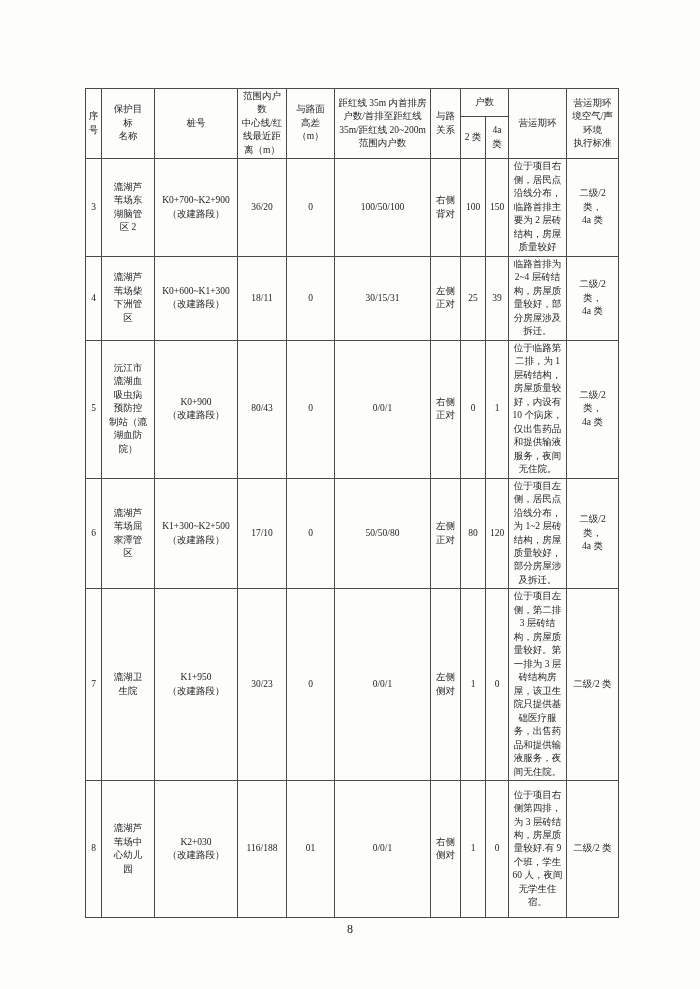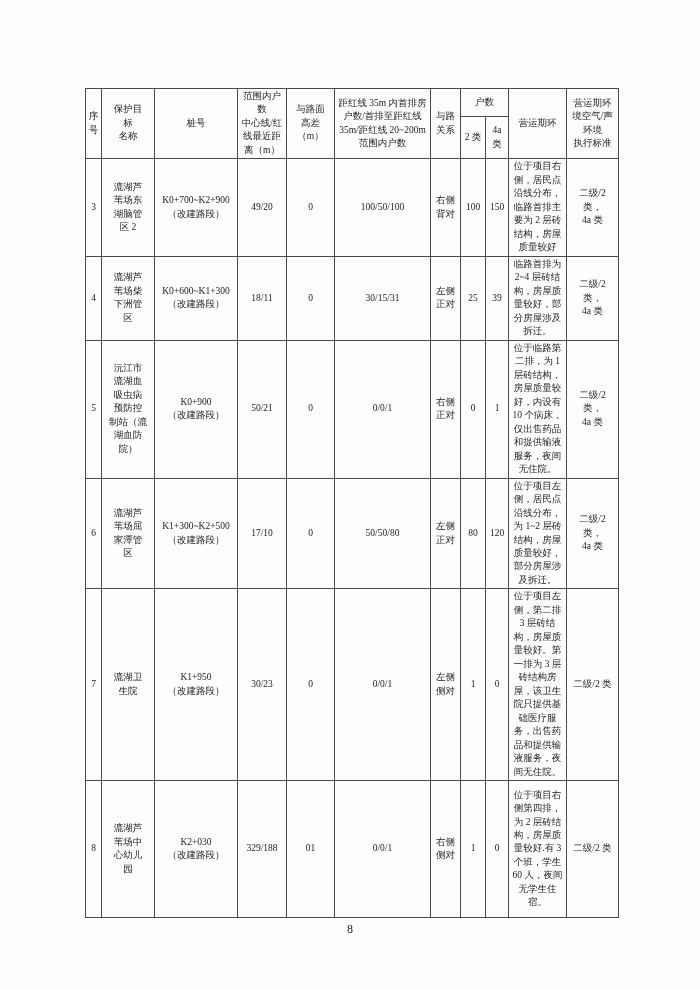--- a/index.html
+++ b/index.html
@@ -104,21 +104,21 @@
     </thead>
     <tbody>
       <tr style="height:84px">
         <td>3</td>
         <td>漉湖芦
 苇场东
 湖脑管
 区 2</td>
         <td>K0+700~K2+900
 （改建路段）</td>
-        <td>49/20</td>
+        <td>36/20</td>
         <td>0</td>
         <td>100/50/100</td>
         <td>右侧
 背对</td>
         <td>100</td>
         <td>150</td>
         <td>位于项目右侧，居民点沿线分布，临路首排主要为 2 层砖结构，房屋质量较好</td>
         <td>二级/2 类，
 4a 类</td>
       </tr>
@@ -145,21 +145,21 @@
         <td>5</td>
         <td>沅江市
 漉湖血
 吸虫病
 预防控
 制站（漉
 湖血防
 院）</td>
         <td>K0+900
 （改建路段）</td>
-        <td>50/21</td>
+        <td>80/43</td>
         <td>0</td>
         <td>0/0/1</td>
         <td>右侧
 正对</td>
         <td>0</td>
         <td>1</td>
         <td>位于临路第二排，为 1 层砖结构，房屋质量较好，内设有 10 个病床，仅出售药品和提供输液服务，夜间无住院。</td>
         <td>二级/2 类，
 4a 类</td>
       </tr>
@@ -199,28 +199,28 @@
         <td>二级/2 类</td>
       </tr>
       <tr style="height:137px">
         <td>8</td>
         <td>漉湖芦
 苇场中
 心幼儿
 园</td>
         <td>K2+030
 （改建路段）</td>
-        <td>329/188</td>
+        <td>116/188</td>
         <td>01</td>
         <td>0/0/1</td>
         <td>右侧
 侧对</td>
         <td>1</td>
         <td>0</td>
-        <td>位于项目右侧第四排，为 2 层砖结构，房屋质量较好.有 3 个班，学生 60 人，夜间无学生住宿。</td>
+        <td>位于项目右侧第四排，为 3 层砖结构，房屋质量较好.有 9 个班，学生 60 人，夜间无学生住宿。</td>
         <td>二级/2 类</td>
       </tr>
     </tbody>
   </table>
 
   <div class="pagenum">8</div>
 
 </div>
 
 </body></html>

